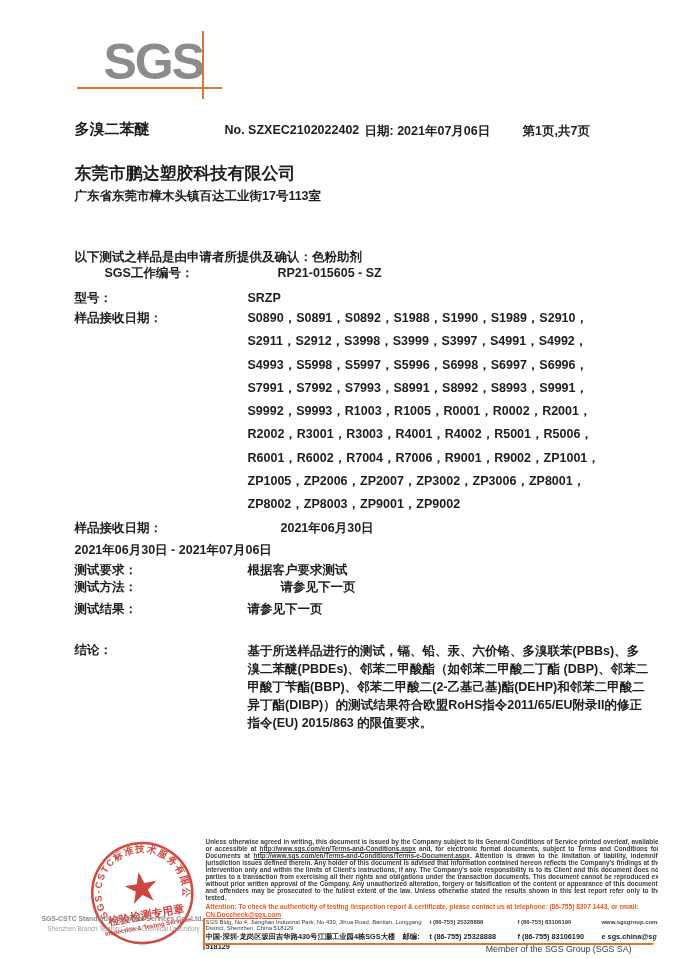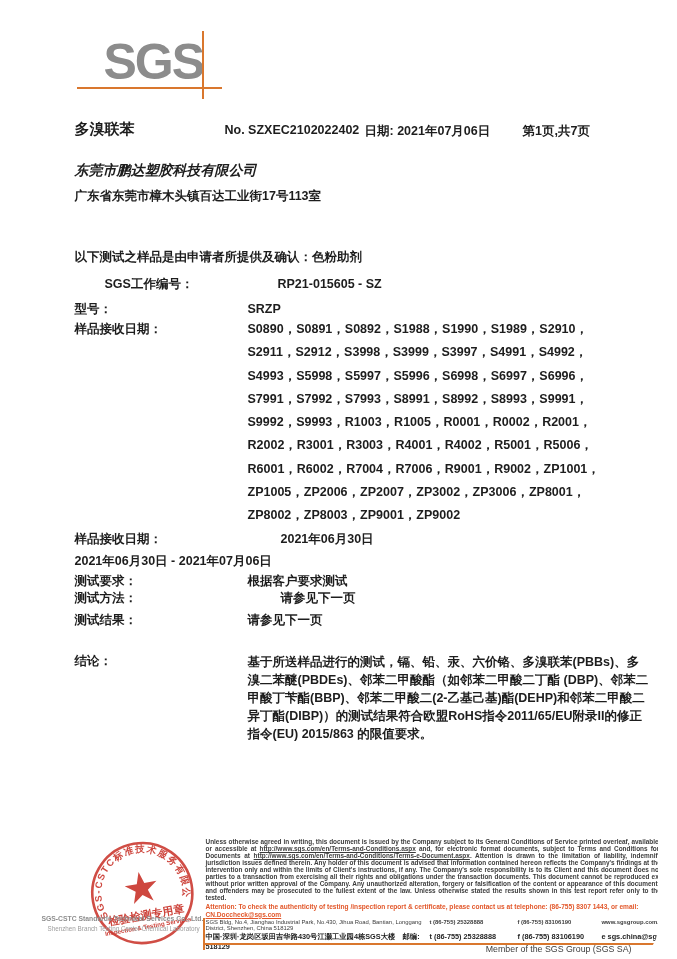--- a/index.html
+++ b/index.html
@@ -15,25 +15,25 @@
     font-size:50px; font-weight:bold; color:#8c8c8c; letter-spacing:-2px;
   }
   .logo-hline { position:absolute; left:57px; top:87px; width:145px; height:2px; background:#d9772e; }
   .logo-vline { position:absolute; left:182px; top:31px; width:2px; height:68px; background:#d9772e; }
   .title-row { position:absolute; left:0; top:120px; width:677px; height:22px; }
   .doc-title { position:absolute; left:55px; top:0; font-size:15px; font-weight:bold; }
   .report-no { position:absolute; left:205px; top:3px; font-size:12.5px; font-weight:bold; }
   .date-label { position:absolute; left:345px; top:3px; font-size:12.5px; font-weight:bold; }
   .page-label { position:absolute; left:503px; top:3px; font-size:12.5px; font-weight:bold; }
   
-  .applicant-company { position:absolute; left:55px; top:162px; font-size:14px; font-weight:bold;font-style:italic; }
+  .applicant-company { position:absolute; left:55px; top:162px; font-size:17px; font-weight:bold; }
   .applicant-address { position:absolute; left:55px; top:188px; font-size:12.5px; font-weight:bold; }
   
   .info-block { position:absolute; left:55px; top:249px; width:577px; font-size:12.5px; font-weight:bold; }
-  .intro-line { line-height:16px; margin-bottom:11px; }
+  .intro-line { line-height:16px; }
   .row { display:flex; line-height:16px; }
   .row .label { width:173px; flex:none; }
   .row .value { flex:1; }
   .mb9 { margin-bottom:9px;margin-left:30px; } .mb4 { margin-bottom:4px; } .mb6 { margin-bottom:6px;gap:33px; }
   .mb1 { margin-bottom:1px; } .mb7 { margin-bottom:25px; } .mb0 { margin-bottom:0; }
   .ref-line { height:23.3px; line-height:16px; }
   .conclusion-text { line-height:18.2px; }
   
   .stamp-wrap { position:absolute; left:48px; top:836px; width:150px; height:122px; transform:rotate(-10deg); }
   .lab-line1 { position:absolute; left:22px; top:915px; font-size:6.8px; color:#8d8d8d; font-weight:bold; }
@@ -57,21 +57,21 @@
 </head>
 <body>
 
 <div class="page">
 
   <div class="logo-text">SGS</div>
   <div class="logo-hline"></div>
   <div class="logo-vline"></div>
 
   <div class="title-row">
-    <span class="doc-title">多溴联苯</span>
+    <span class="doc-title">多溴二苯醚</span>
     <span class="report-no">No. SZXEC2102022402</span>
     <span class="date-label">日期: 2021年07月06日</span>
     <span class="page-label">第1页,共7页</span>
   </div>
 
   <div class="applicant-company">东莞市鹏达塑胶科技有限公司</div>
   <div class="applicant-address">广东省东莞市樟木头镇百达工业街17号113室</div>
 
   <div class="info-block">
     <div class="intro-line">以下测试之样品是由申请者所提供及确认：色粉助剂</div>

